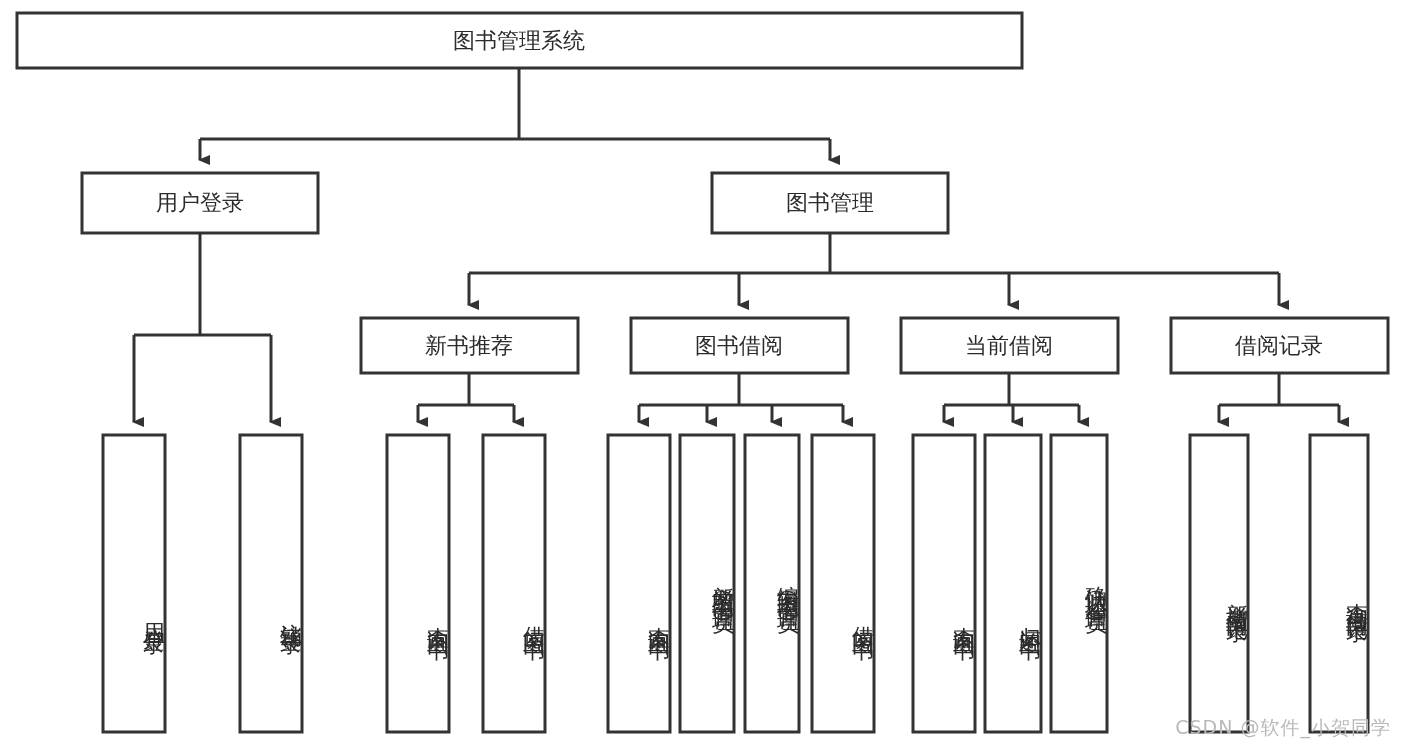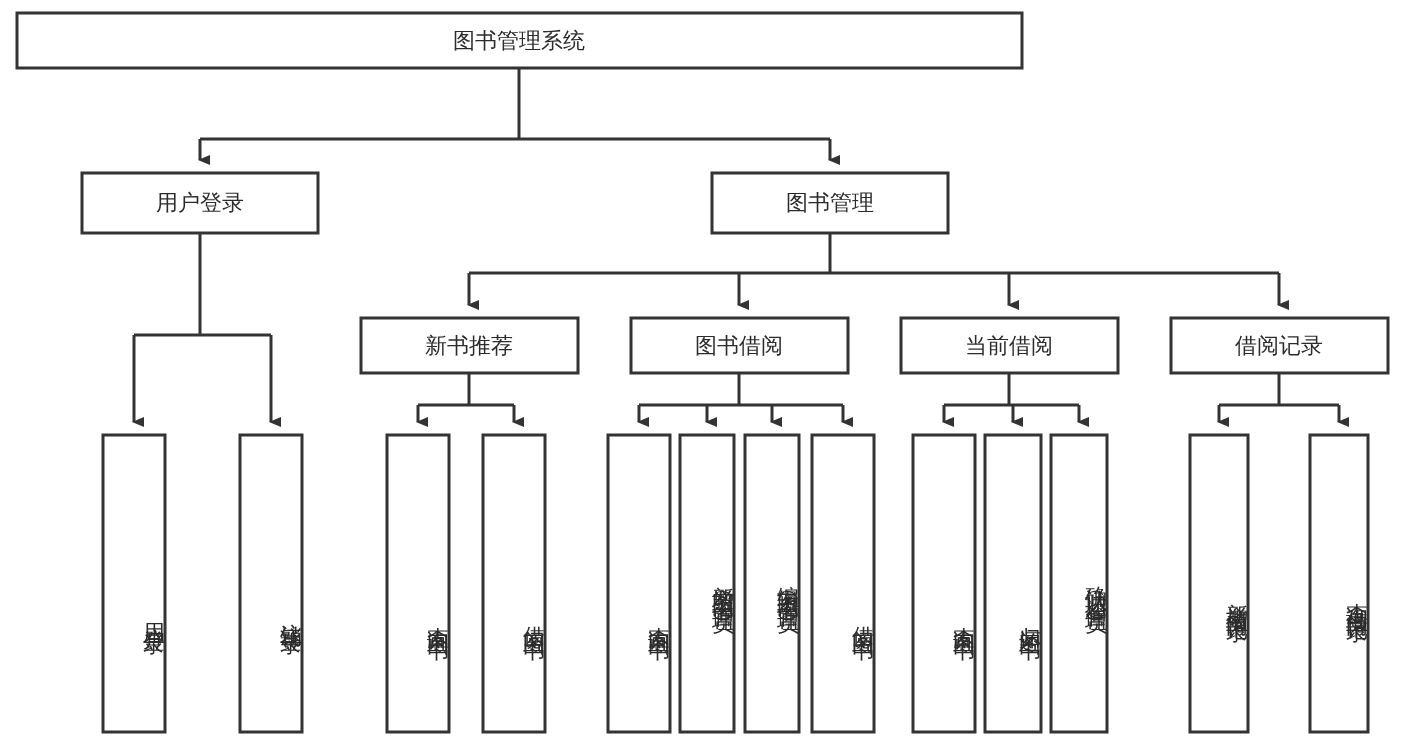--- a/index.html
+++ b/index.html
@@ -187,14 +187,15 @@
   <div class="node-label-v" style="left:608px; top:497px; width:62px; height:240px;">查询图书</div>
   <div class="node-label-v" style="left:680px; top:441px; width:54px; height:290px;">新增图书（管理员）</div>
   <div class="node-label-v" style="left:745px; top:441px; width:54px; height:290px;">编辑图书（管理员）</div>
   <div class="node-label-v" style="left:812px; top:497px; width:62px; height:240px;">借阅图书</div>
   <div class="node-label-v" style="left:913px; top:497px; width:62px; height:240px;">查询图书</div>
   <div class="node-label-v" style="left:985px; top:497px; width:56px; height:240px;">归还图书</div>
   <div class="node-label-v" style="left:1051px; top:441px; width:56px; height:290px;">确认归还（管理员）</div>
   <div class="node-label-v" style="left:1190px; top:462px; width:58px; height:270px;">新增借阅记录</div>
   <div class="node-label-v" style="left:1310px; top:462px; width:58px; height:270px;">查询借阅记录</div>
 
+  <div class="watermark">CSDN @软件_小贺同学</div>
 
 </div>
 
 </body></html>

